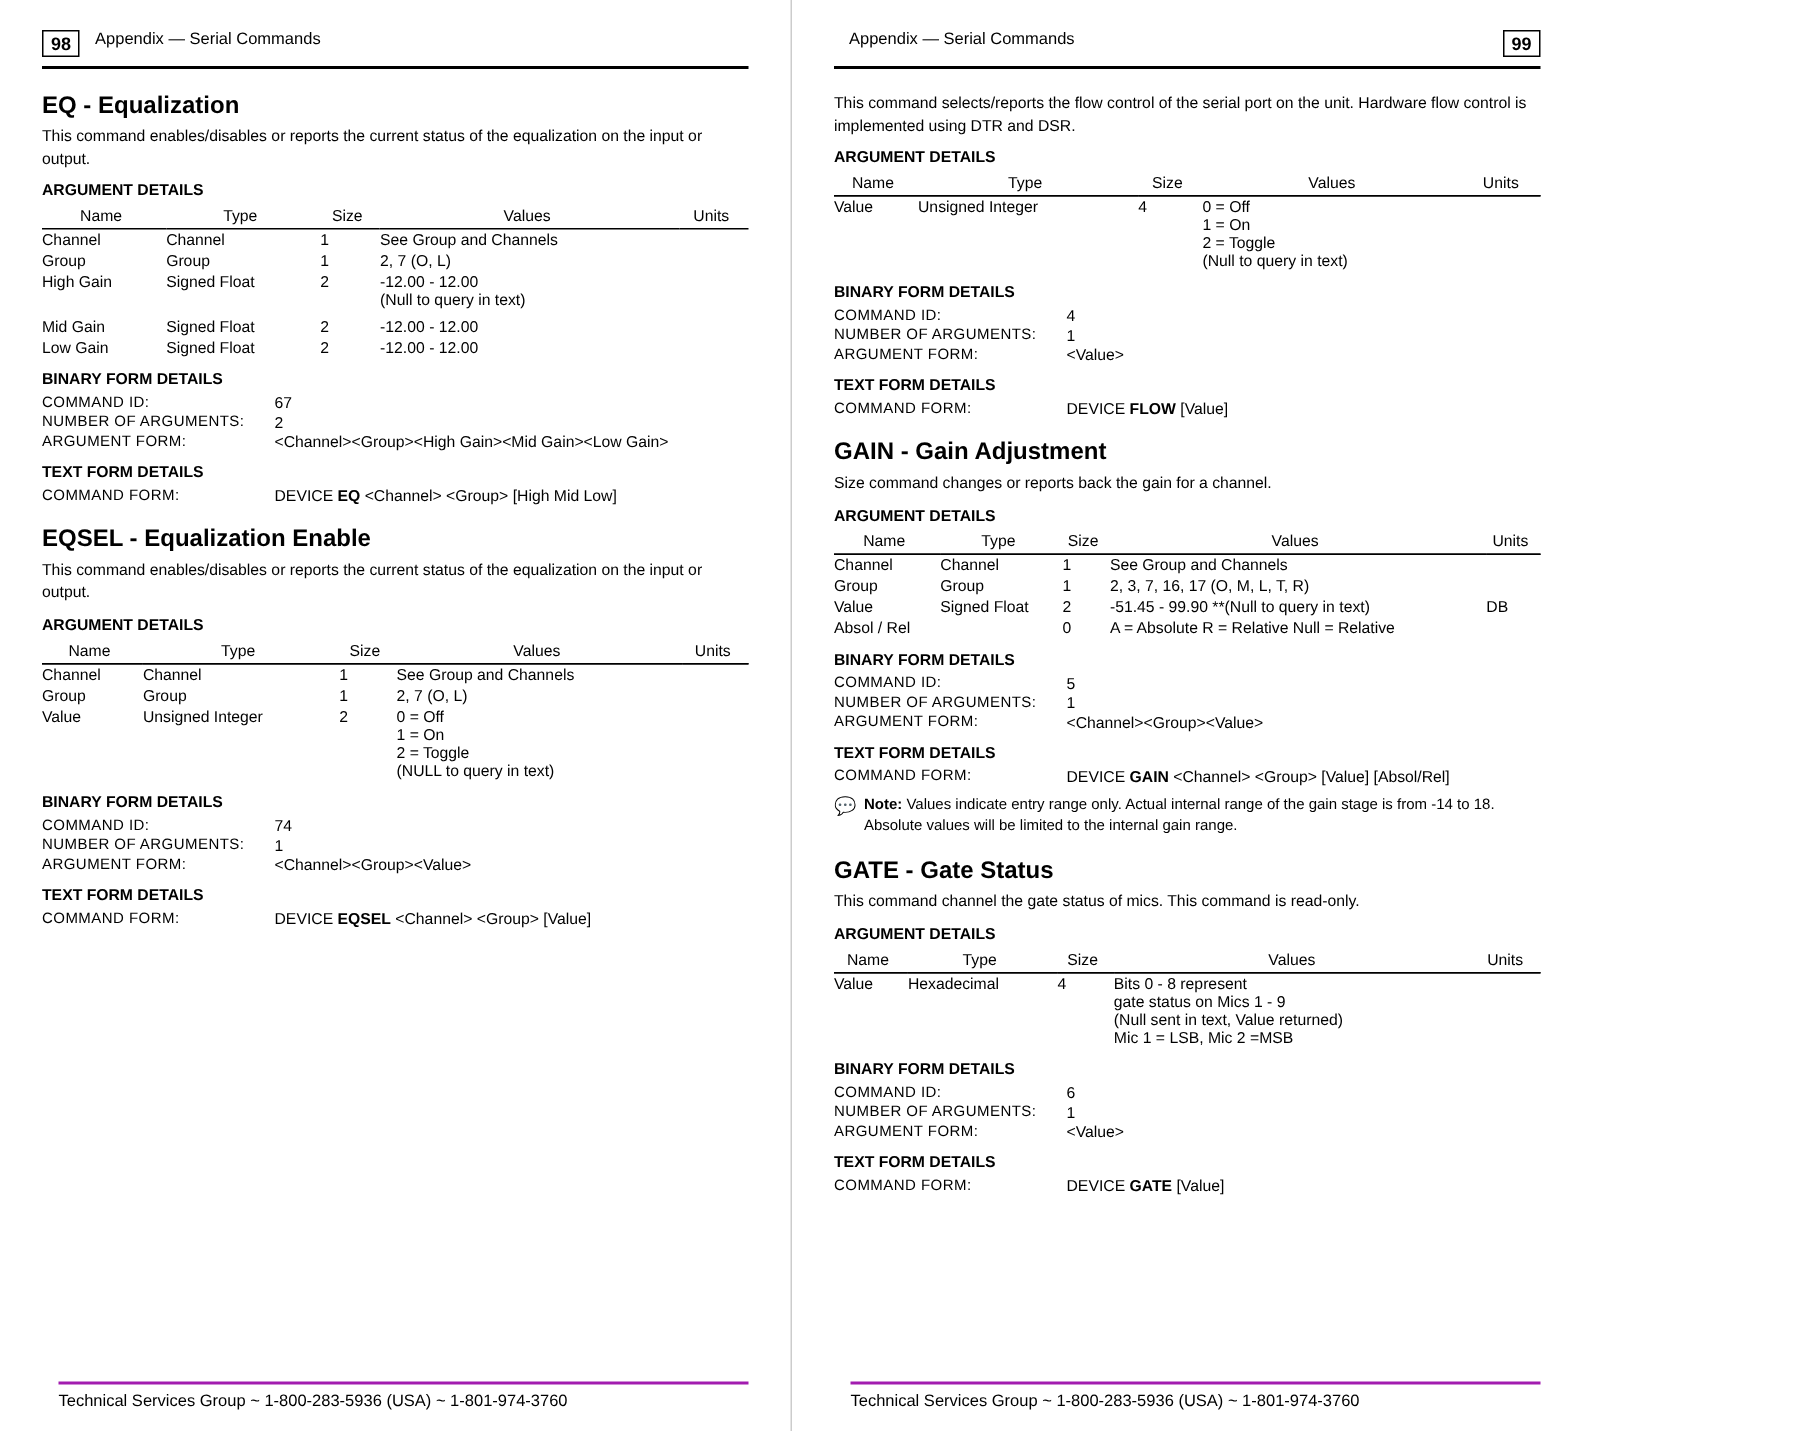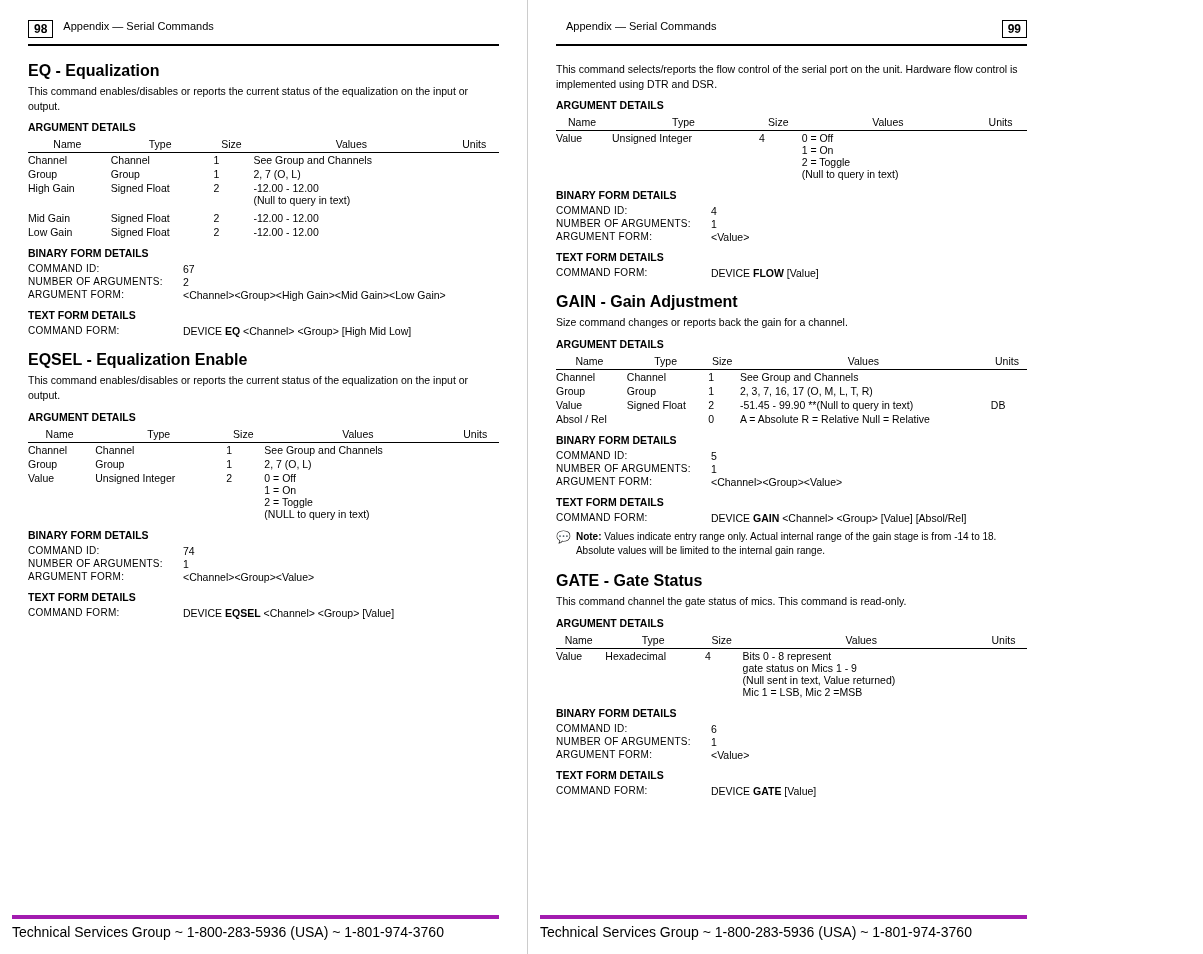--- a/index.html
+++ b/index.html
@@ -40,25 +40,25 @@
     }
     .page-header-title {
       font-size: 11px;
       text-align: left;
       flex: 1;
       margin: 0 10px;
     }
     .page-footer {
       position: absolute;
       bottom: 14px;
-      left: 12px;
+      left: 39px;
       right: 28px;
-      border-top: 4px solid #a21caf;
+      border-top: 2px solid #a21caf;
       padding-top: 5px;
-      font-size: 14px;
+      font-size: 11px;
     }
     .section-title {
       font-size: 16px;
       font-weight: bold;
       margin-bottom: 4px;
       margin-top: 14px;
     }
     .section-title:first-child {
       margin-top: 0;
     }

